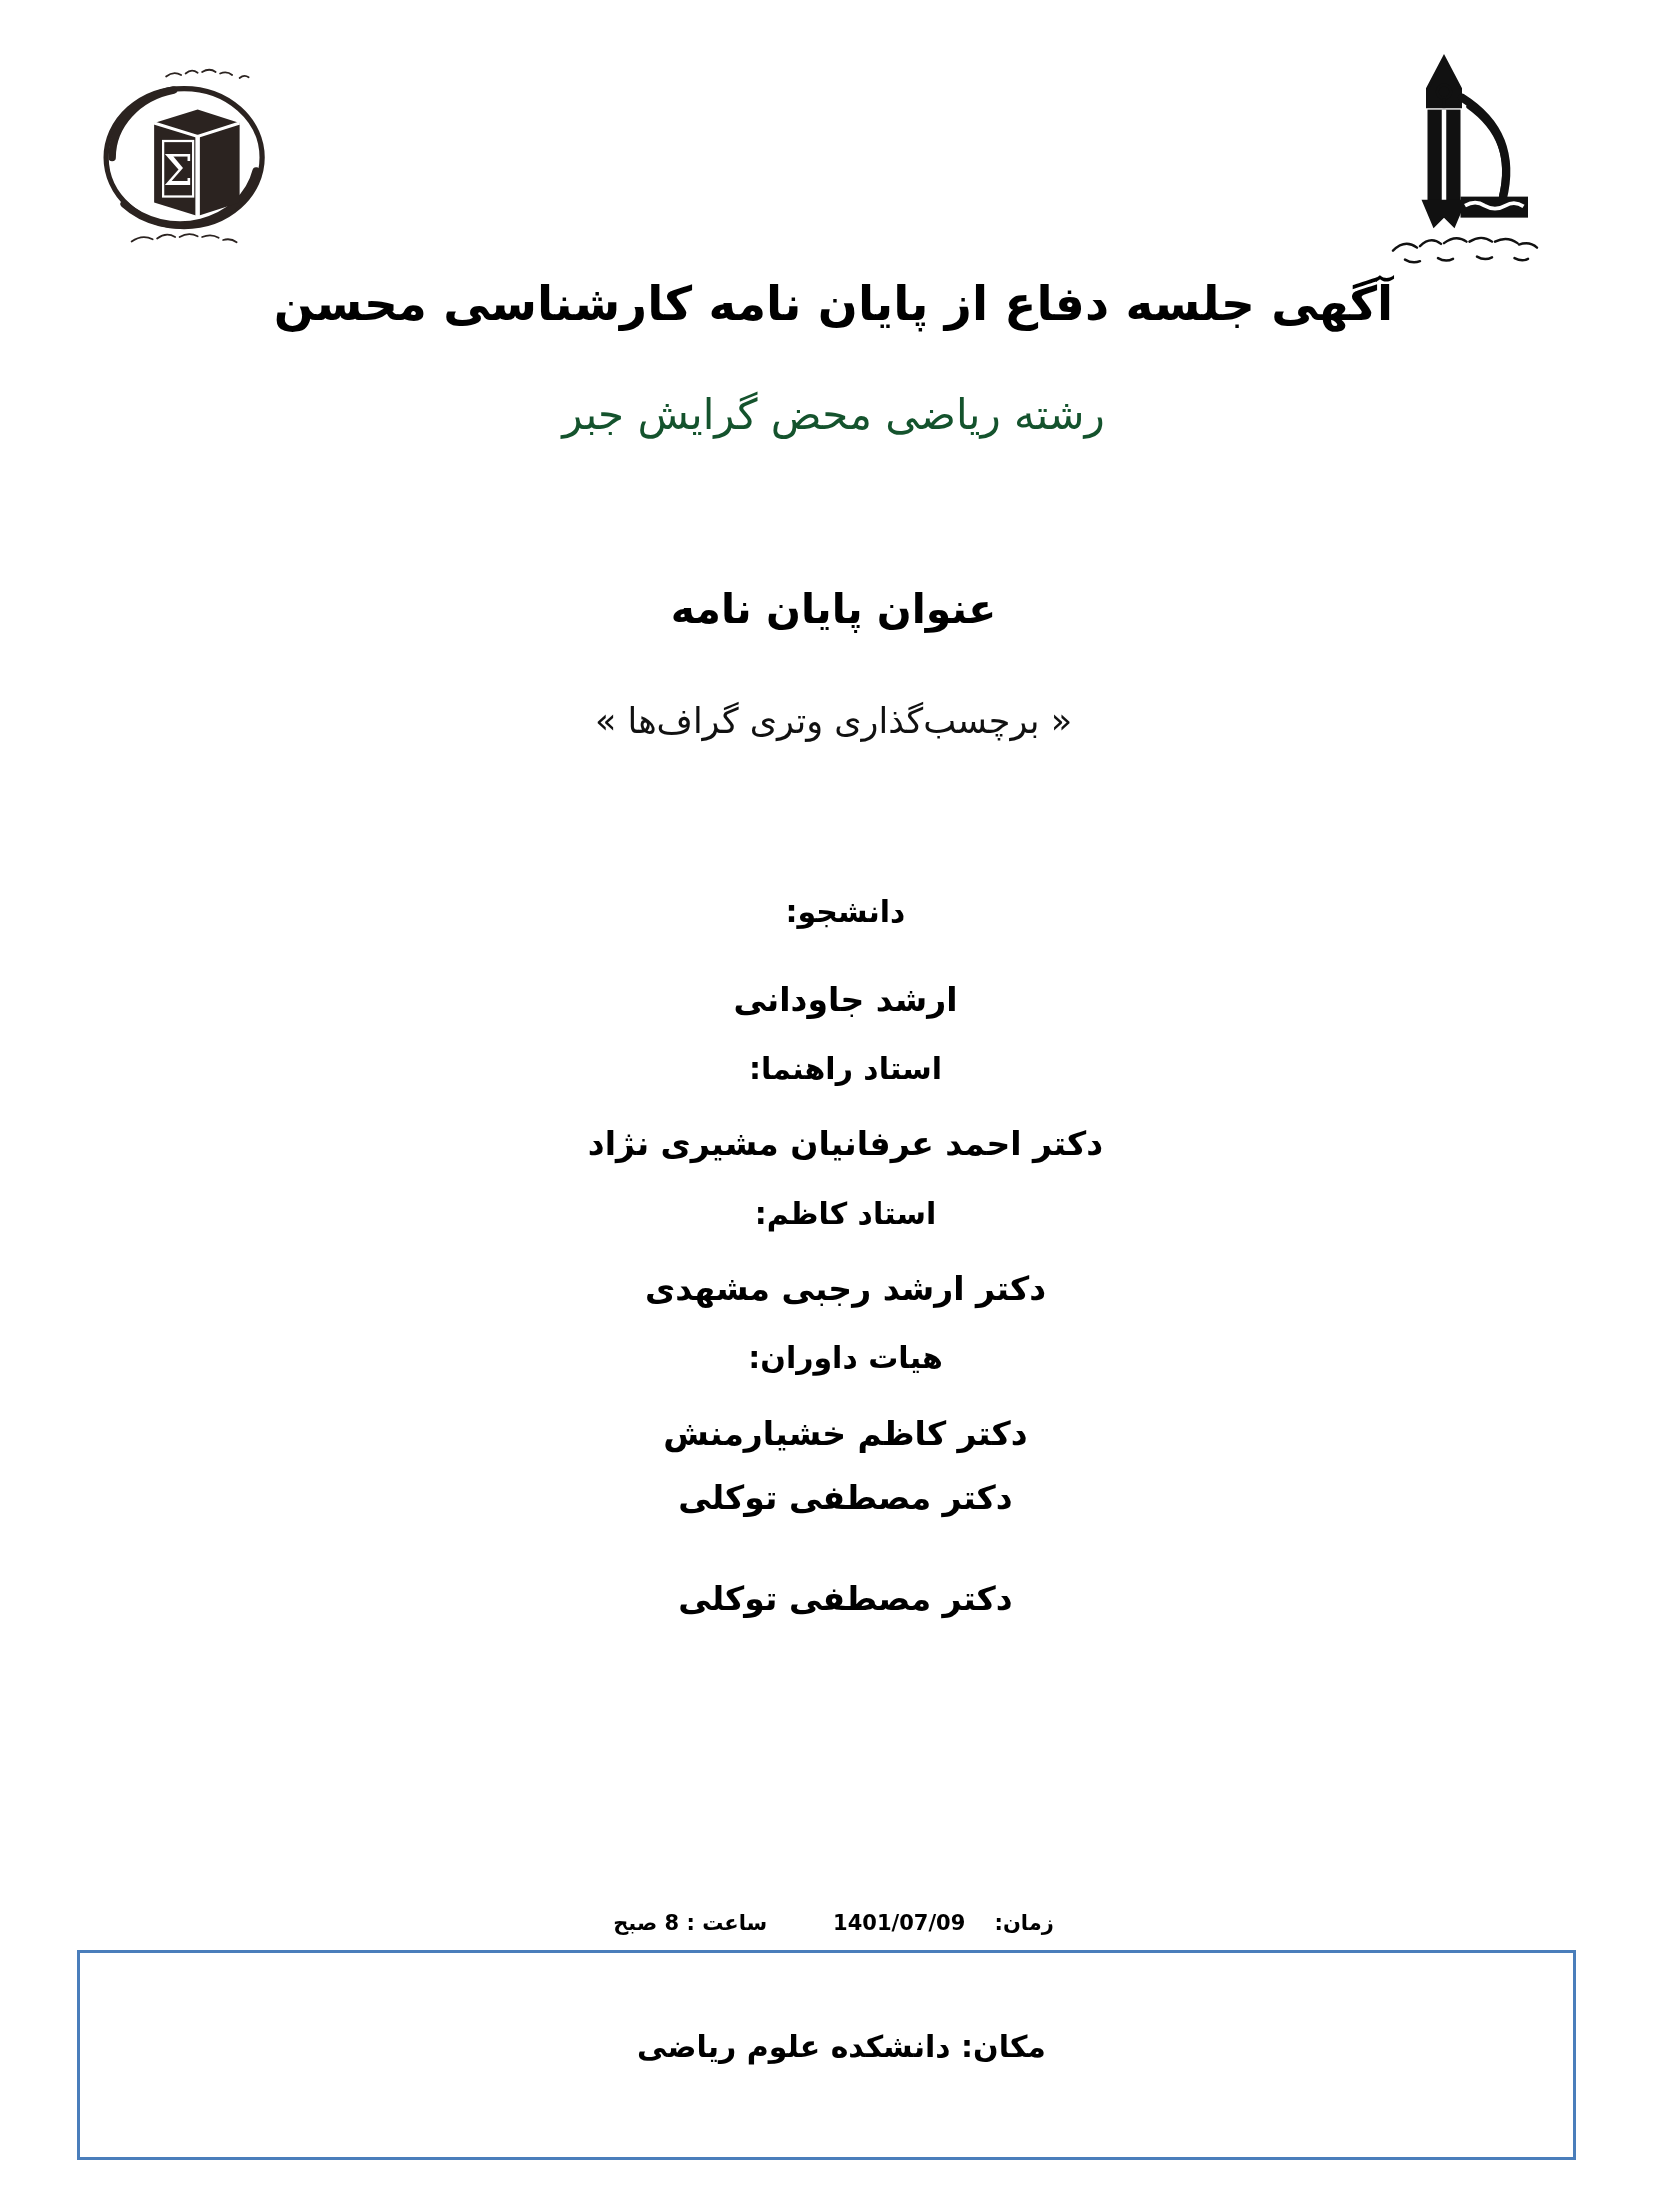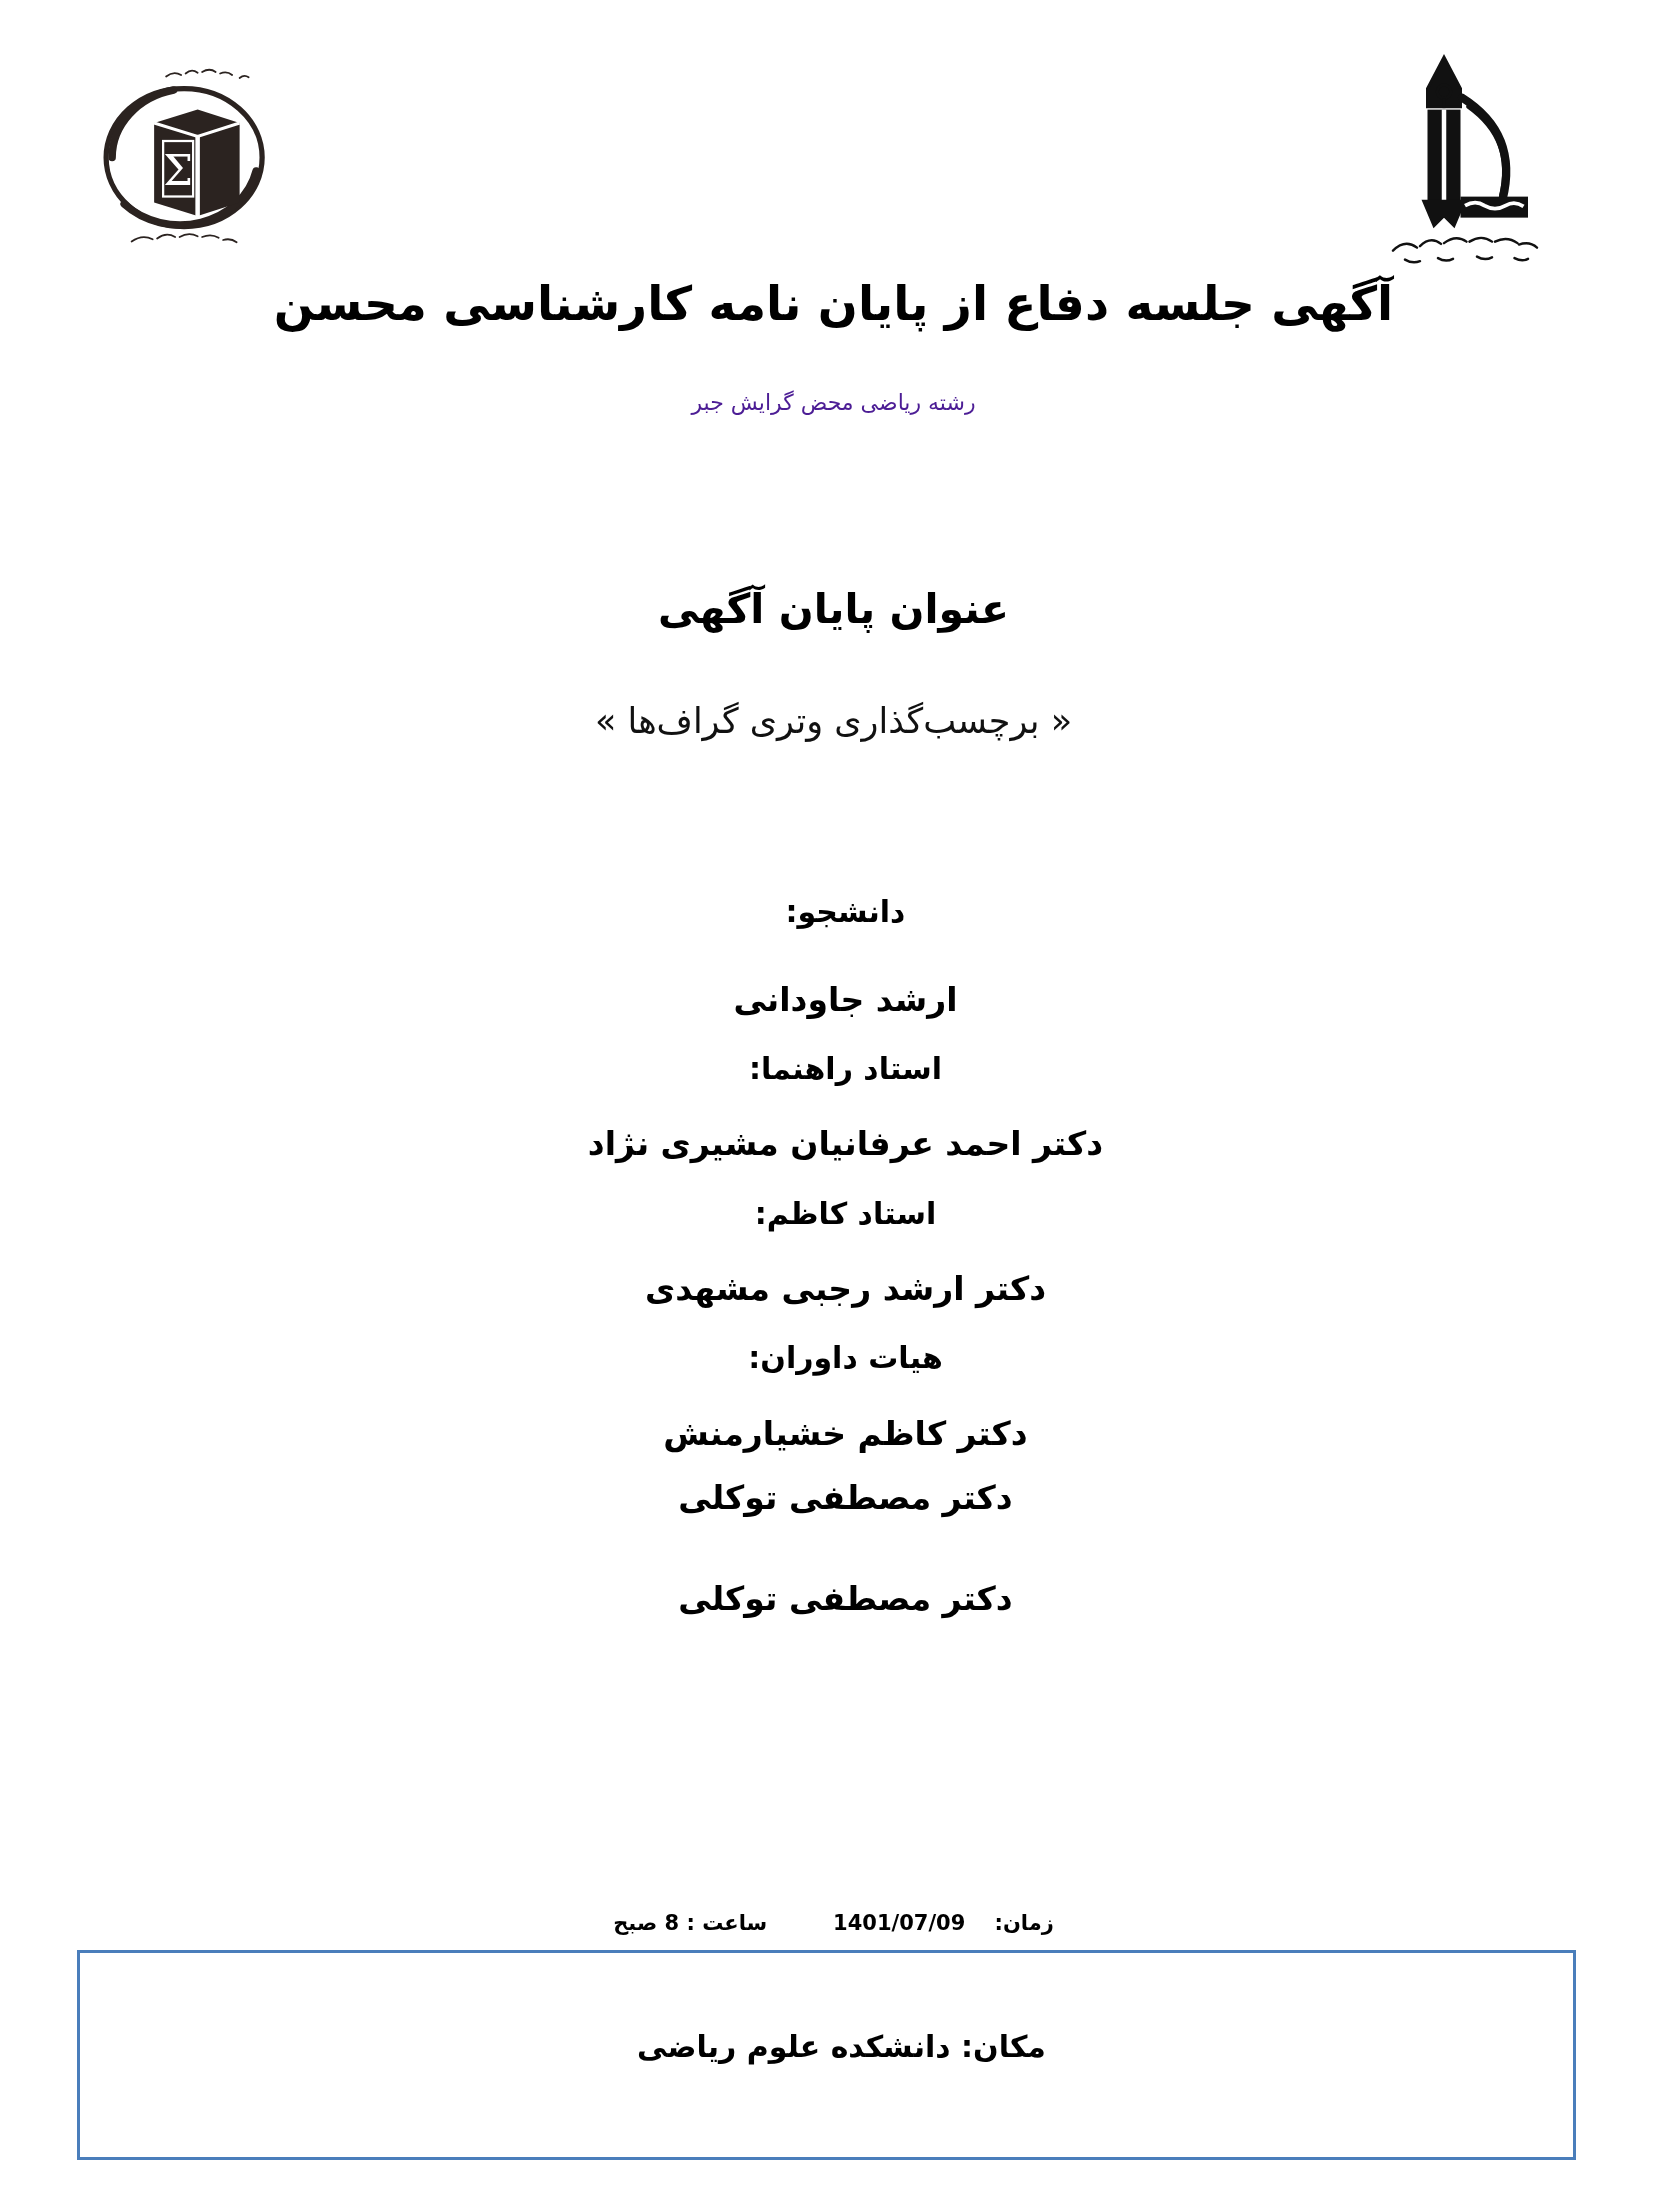--- a/index.html
+++ b/index.html
@@ -40,23 +40,23 @@
     color: #000000;
     letter-spacing: 0px;
     line-height: 1.18;
   }
   .doc-subtitle {
     position: absolute;
     top: 390px;
     left: 0;
     right: 0;
     text-align: center;
-    font-size: 22px;
+    font-size: 42px;
     font-weight: normal;
-    color: #4c1d95;
+    color: #14532d;
     line-height: 1.2;
   }
 
   .section-heading {
     position: absolute;
     left: 0;
     right: 0;
     text-align: center;
     font-weight: bold;
     color: #000000;
@@ -202,21 +202,21 @@
         <path d="M28 274 q16 -16 32 -4 M64 268 q14 -14 28 -3 M96 264 q16 -12 30 -2
                  M130 262 q16 -10 30 0 M164 262 q16 -8 30 2 M196 266 q14 -5 24 4"></path>
         <path d="M44 286 q10 6 20 2 M88 284 q10 6 20 1 M140 282 q10 6 20 1 M190 284 q10 5 18 1"></path>
       </g>
     </svg>
   </div>
 
   <div class="doc-title">آگهی جلسه دفاع از پایان نامه کارشناسی محسن</div>
   <div class="doc-subtitle">رشته ریاضی محض گرایش جبر</div>
 
-  <div class="section-heading thesis-label">عنوان پایان آگهی</div>
+  <div class="section-heading thesis-label">عنوان پایان نامه</div>
   <div class="thesis-title">« برچسب‌گذاری وتری گراف‌ها »</div>
 
   <div class="people">
     <div class="row role">دانشجو:</div>
     <div class="gap-lg"></div>
     <div class="row person">ارشد جاودانی</div>
     <div class="gap-md"></div>
 
     <div class="row role">استاد راهنما:</div>
     <div class="gap-md"></div>

